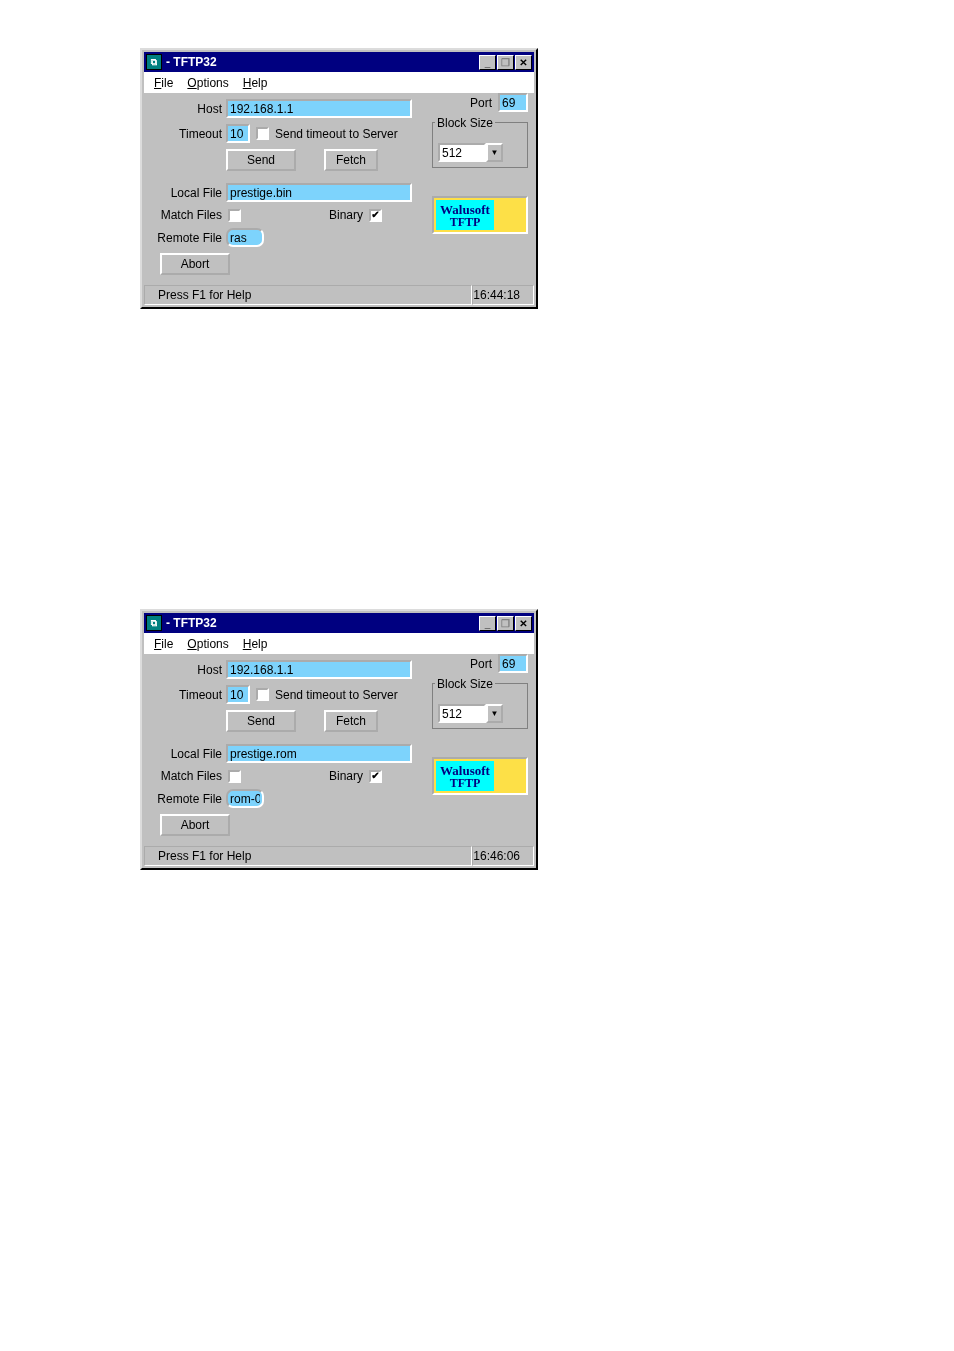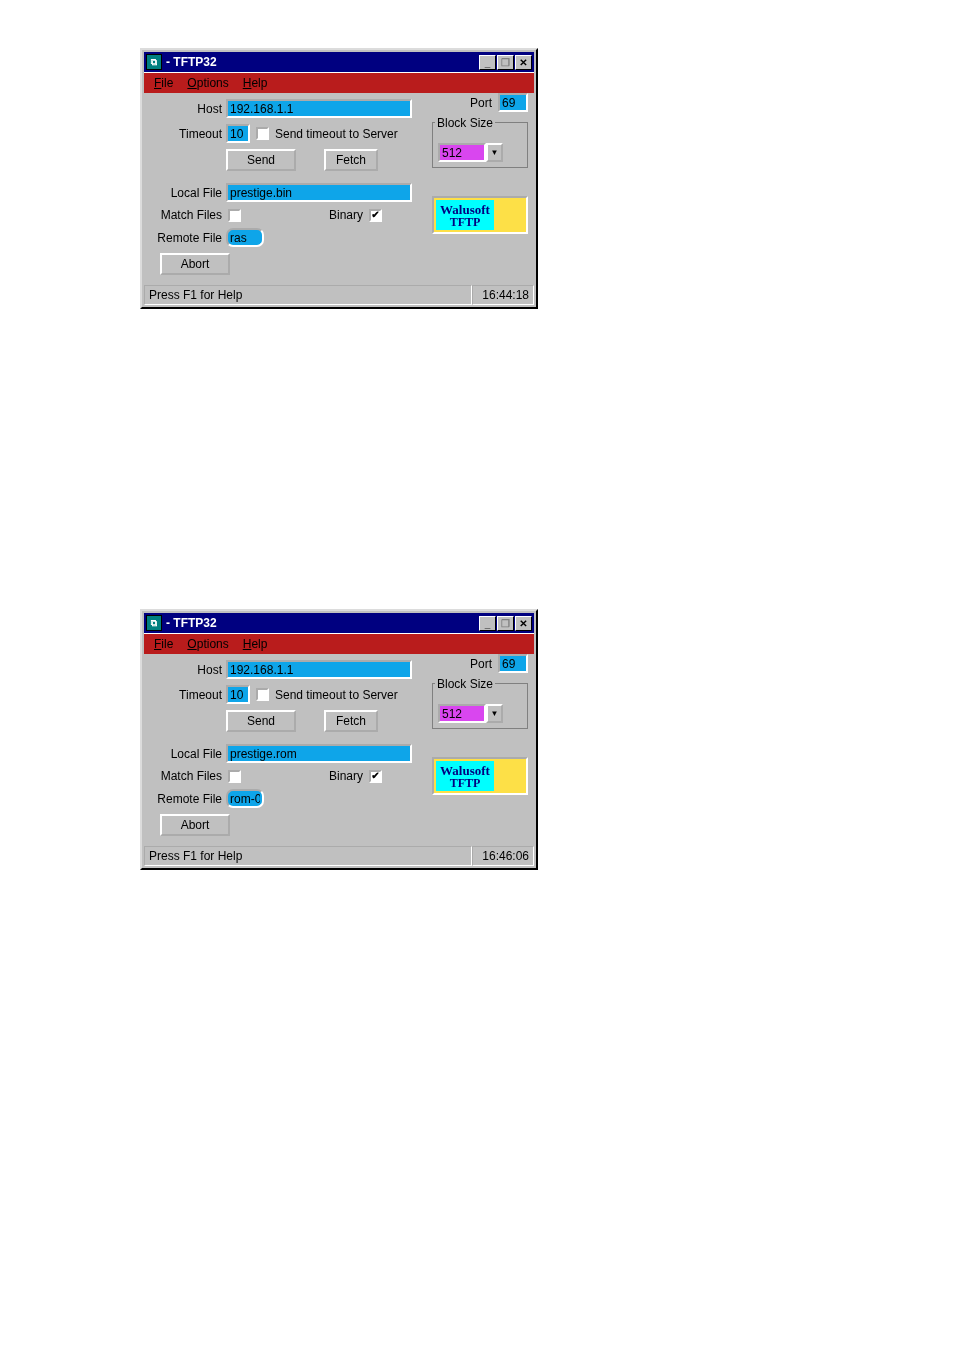--- a/index.html
+++ b/index.html
@@ -69,21 +69,21 @@
     align-items: center;
     justify-content: center;
     font-family: Arial, sans-serif;
     font-size: 10px;
     font-weight: bold;
     color: #000;
     margin-left: 1px;
   }
   .winbtn.disabled { color: #808080; }
   .menubar {
-    background: #b91c1c;
+    background: #ffffff;
     padding: 2px 6px;
     border-top: 1px solid #fff;
     display: flex;
     gap: 6px;
   }
   .menuitem {
     font-size: 12px;
     padding: 1px 4px;
   }
   .menuitem .ul { text-decoration: underline; }
@@ -100,21 +100,21 @@
     text-align: right;
     margin-right: 4px;
     font-size: 12px;
   }
   input.txt {
     font-family: inherit;
     font-size: 12px;
     height: 19px;
     padding: 1px 2px;
     border: 2px inset #fff;
-    background: #0ea5e9;
+    background: #7dd3fc;
   }
   .txt.host { width: 186px; }
   .txt.port { width: 30px; }
   .txt.timeout { width: 24px; }
   .txt.local { width: 186px; }
   .txt.remote { width: 38px; border-radius: 7px; }
   .chk {
     width: 13px; height: 13px;
     border: 2px inset #fff;
     background: #fff;
@@ -151,21 +151,21 @@
     font-size: 12px;
   }
   .select-wrap {
     display: inline-flex;
     align-items: stretch;
   }
   .selectbox {
     width: 48px;
     height: 19px;
     border: 2px inset #fff;
-    background: #d946ef;
+    background: #ffffff;
     padding: 0 2px;
     font-size: 12px;
     display: inline-flex;
     align-items: center;
   }
   .selectbtn {
     width: 17px;
     height: 19px;
     background: #c0c0c0;
     border: 2px outset #fff;
@@ -197,21 +197,21 @@
     top: 0;
     width: 96px;
   }
   .client { position: relative; }
   .statusbar {
     display: flex;
     margin-top: 2px;
   }
   .status-cell {
     border: 1px inset #fff;
-    padding: 2px 4px;
+    padding: 2px 13px;
     font-size: 12px;
     height: 20px;
     display: flex; align-items: center;
   }
   .status-cell.msg { flex: 1; }
   .status-cell.time { width: 62px; justify-content: flex-end; }
   .spacer { height: 6px; }
   .left-block { width: 272px; }
   .row2 {
     display: flex;

